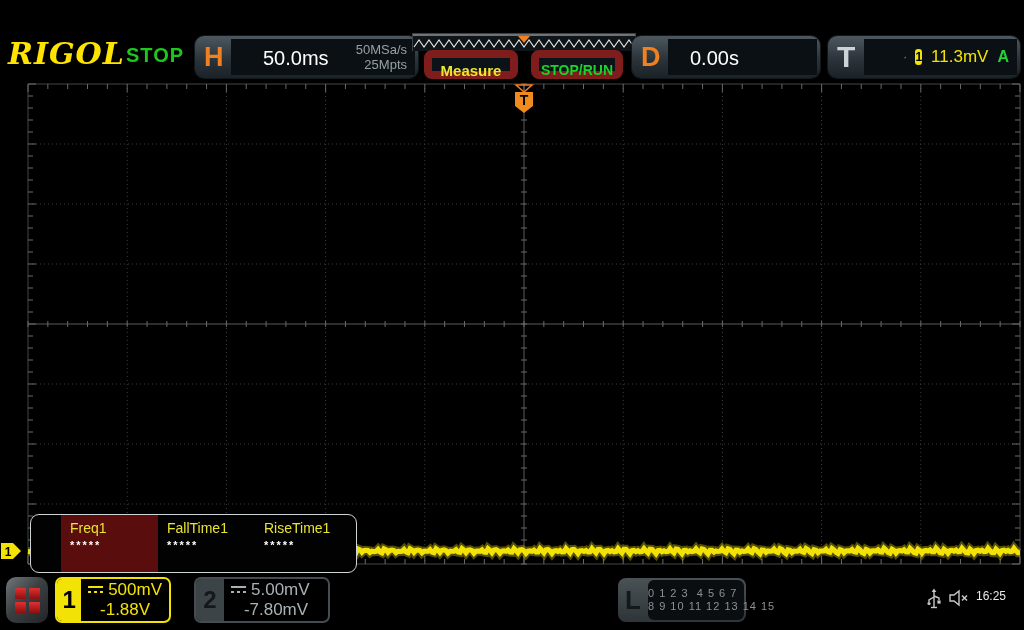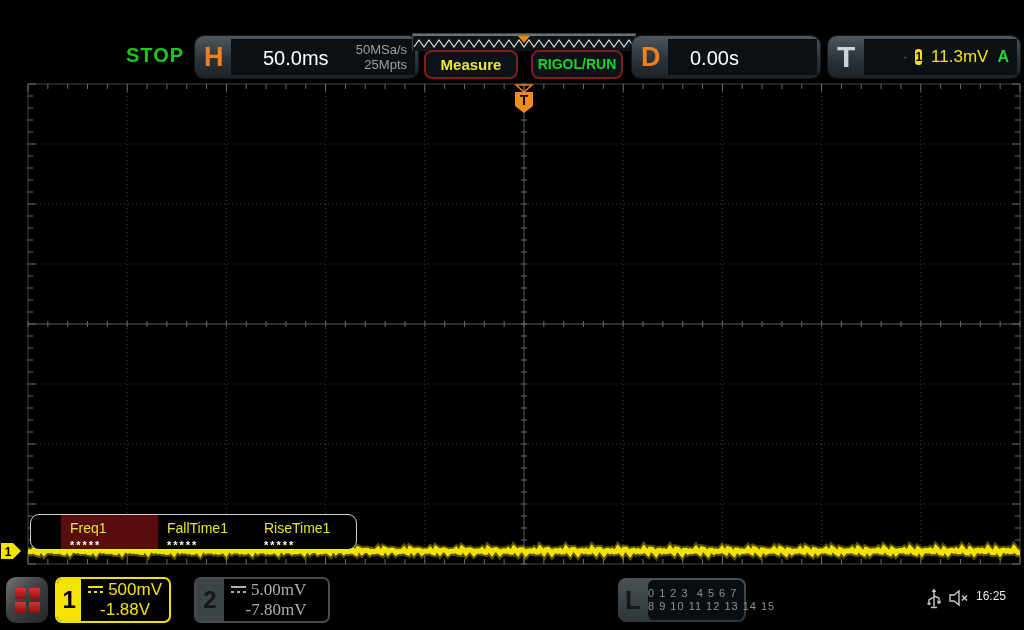--- a/index.html
+++ b/index.html
@@ -35,30 +35,30 @@
   #hgroup-t .biglabel { color:#ccd4d8; font-size:30px; }
   #trig-contents { position:absolute; left:40px; top:0; right:4px; bottom:0;
                    display:flex; align-items:center; gap:9px; justify-content:flex-end; }
   #trig-src-chip { width:16px; height:16px; background:#f2e205; color:#000; border-radius:3px;
                    font-size:12px; font-weight:bold; text-align:center; line-height:16px; }
   #trig-level { color:#f2e205; font-size:17px; }
   #trig-sweep { color:#21d437; font-size:16px; font-weight:bold; margin-right:4px; }
 
   #preview-strip { left:412px; top:3px; width:224px; height:18px; background:#0e1418;
                    border:1px solid #39434b; border-bottom:none; }
-  .hbtn { top:20px; height:29px; background:#0c1318; border:2px solid #7f1d1d;
+  .hbtn { top:20px; height:29px; background:#0c1318; border:8px solid #7f1d1d;
           border-radius:8px; text-align:center; font-weight:bold; }
   #measure-btn { left:424px; width:94px; color:#ece82e; font-size:15px; line-height:25px; }
   #stoprun-btn { left:531px; width:92px; color:#1ad42a; font-size:14px; line-height:25px; }
 
   
   #scope-svg { left:0; top:0; }
 
   
-  #meas-box { left:30px; top:514px; width:327px; height:36px; background:#020202;
+  #meas-box { left:30px; top:514px; width:327px; height:59px; background:#020202;
               border:1px solid #cfd4d6; border-radius:9px; display:flex; padding-left:30px;
               overflow:hidden; }
   .meas-cell { width:97px; padding:5px 0 0 9px; }
   .meas-cell.selected { background:#5a0d0d; }
   .meas-name { color:#e8e432; font-size:14px; }
   .meas-value { color:#fff; font-size:11px; font-weight:bold; letter-spacing:2px; margin-top:3px; }
 
   
   #bottombar { left:0; top:576px; width:1024px; height:50px; }
   #menu-btn { left:6px; top:1px; width:42px; height:46px; border-radius:10px;
@@ -71,21 +71,21 @@
   #ch1-badge { left:55px; width:116px; border:2px solid #f2e205; }
   #ch2-badge { left:194px; width:136px; border:2px solid #454d52; }
   .chtab { width:28px; display:flex; align-items:center; justify-content:center;
            font-size:24px; font-weight:bold; }
   #ch1-badge .chtab { background:#f2e205; color:#000; }
   #ch2-badge .chtab { background:#3c4448; color:#14181a; }
   .chbody { flex:1; display:flex; flex-direction:column; justify-content:center; padding:1px 7px; }
   .chrow1 { display:flex; align-items:center; gap:5px; font-size:17px; }
   .chrow2 { text-align:center; font-size:17px; }
   #ch1-badge .chbody { color:#f2e205; }
-  #ch2-badge .chbody { color:#a9b1b5;font-family:Liberation Serif, serif; }
+  #ch2-badge .chbody { color:#a9b1b5; }
   .dcicon { width:15px; height:10px; position:relative; }
   .dcicon i { position:absolute; left:0; right:0; top:1px; border-top:2px solid currentColor; }
   .dcicon em { position:absolute; bottom:2px; width:3px; border-top:2px solid currentColor; }
   .dcicon em:nth-child(2){left:0;} .dcicon em:nth-child(3){left:6px;} .dcicon em:nth-child(4){left:12px;}
 
   #la-badge { left:618px; top:2px; width:128px; height:44px; border-radius:8px;
               background:linear-gradient(180deg,#4a5256,#2e3539); }
   #la-tab { position:absolute; left:0; top:0; width:30px; height:44px; display:flex;
             align-items:center; justify-content:center; color:#15181a; font-size:26px; font-weight:bold; }
   #la-body { position:absolute; left:30px; top:2px; right:2px; bottom:2px; background:#0a0e10;
@@ -96,20 +96,21 @@
   #mute-icon { left:948px; top:13px; }
   #clock { left:976px; top:13px; color:#e8e8e8; font-size:12px; }
 </style>
 </head>
 <body>
 
 <div id="stage">
 
 
   <div id="header" class="abs">
+    <div id="logo" class="abs">RIGOL</div>
     <div id="automode" class="abs">STOP</div>
 
     <div id="hgroup-h" class="abs hgroup">
       <span class="biglabel orange">H</span>
       <div class="pill">
         <span id="timebase">50.0ms</span>
         <div id="rates">
           <div>50MSa/s</div>
           <div>25Mpts</div>
         </div>
@@ -117,21 +118,21 @@
     </div>
 
     <div id="preview-strip" class="abs">
       <svg id="preview-svg" width="222" height="16">
           <path d="M1,13 L6,6 L11,13 L16,6 L21,13 L26,6 L31,13 L36,6 L41,13 L46,6 L51,13 L56,6 L61,13 L66,6 L71,13 L76,6 L81,13 L86,6 L91,13 L96,6 L101,13 L106,6 L111,13 L116,6 L121,13 L126,6 L131,13 L136,6 L141,13 L146,6 L151,13 L156,6 L161,13 L166,6 L171,13 L176,6 L181,13 L186,6 L191,13 L196,6 L201,13 L206,6 L211,13 L216,6 L221,13 " stroke="#e8e8e8" fill="none" stroke-width="1.1"></path>
           <line x1="0" y1="1" x2="222" y2="1" stroke="#d0d0d0"></line>
           <polygon points="105,2 117,2 111,9" fill="#f08020"></polygon>
         </svg>
     </div>
     <div id="measure-btn" class="abs hbtn">Measure</div>
-    <div id="stoprun-btn" class="abs hbtn">RIGOL/RUN</div>
+    <div id="stoprun-btn" class="abs hbtn">STOP/RUN</div>
 
     <div id="hgroup-d" class="abs hgroup">
       <span class="biglabel orange">D</span>
       <div class="pill">
         <span id="delay-value">0.00s</span>
       </div>
     </div>
 
     <div id="hgroup-t" class="abs hgroup">
       <span class="biglabel">T</span>

